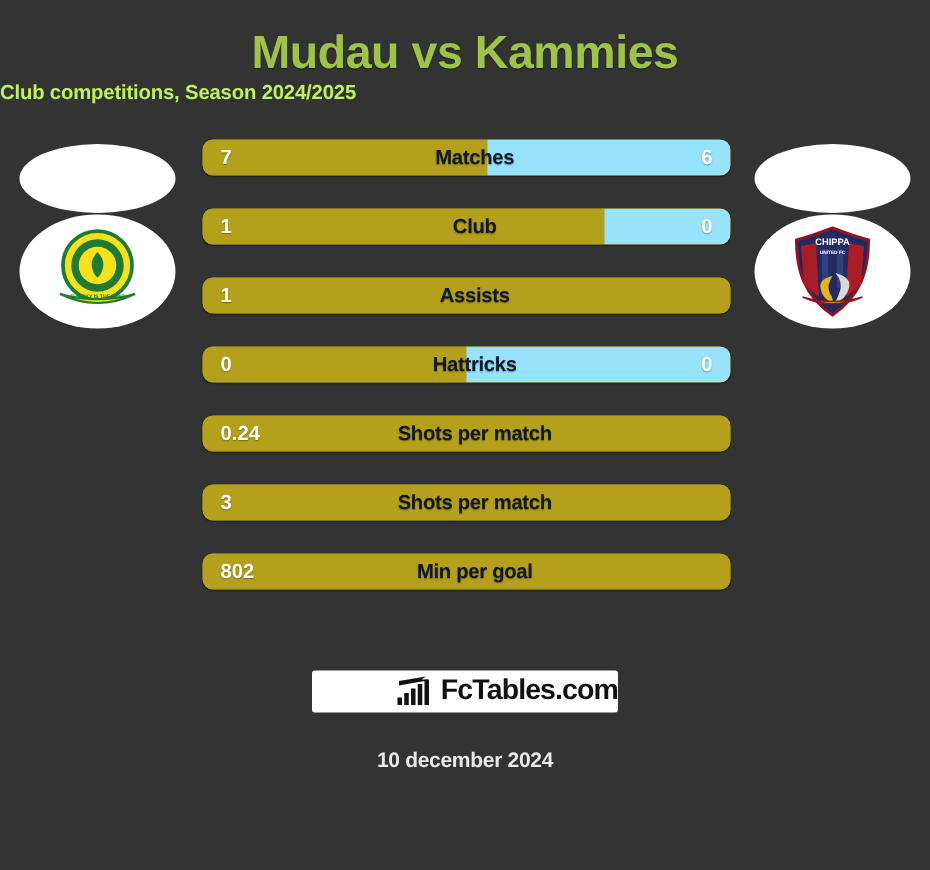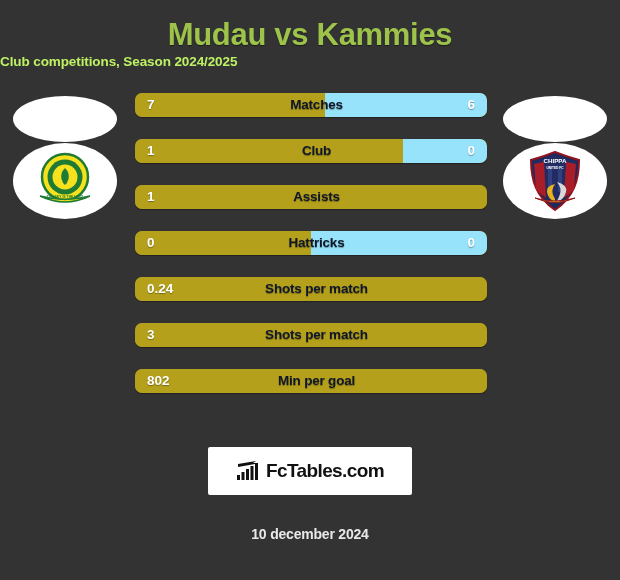--- a/index.html
+++ b/index.html
@@ -140,36 +140,36 @@
   .footer {
     position:absolute;
     left:0; right:0;
     top:447px;
     text-align:center;
   }
 
   .brand-box {
     display:inline-flex;
     align-items:center;
-    justify-content:center;
+    justify-content:flex-end;
     gap:6px;
     background:#ffffff;
     width:204px;
-    height:48px;
+    height:28px;
     border-radius:2px;
   }
   .brand-text {
     color:#111111;
     font-size:19px;
     font-weight:bold;
     letter-spacing:-0.6px;
   }
 
   .footer-date {
-    margin-top:31px;
+    margin-top:21px;
     color:#e9e9e9;
     font-size:14px;
     font-weight:bold;
     letter-spacing:-0.2px;
   }
 </style>
 </head>
 <body>
 
 <div class="page-title">Mudau vs Kammies</div>

